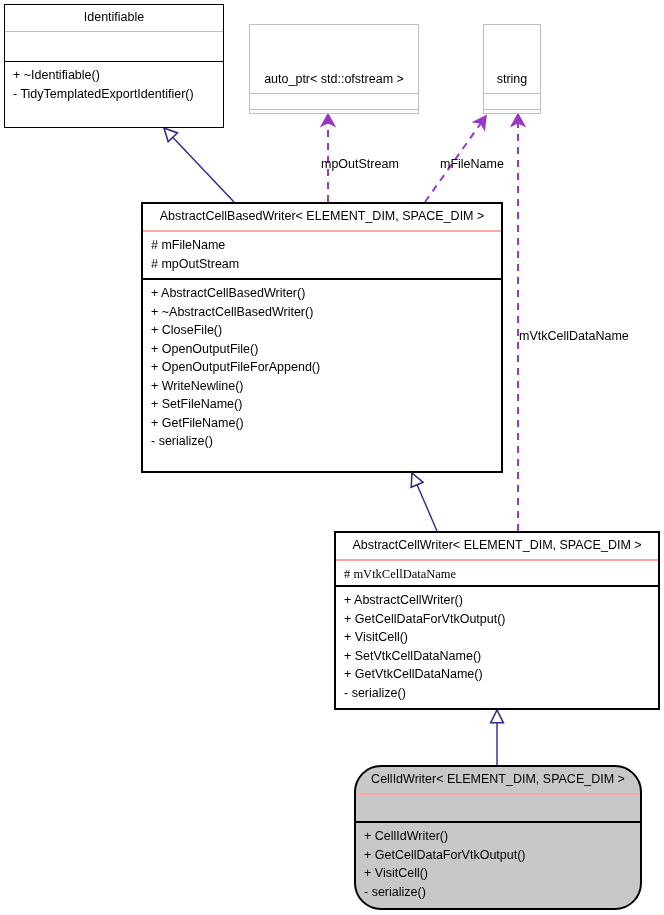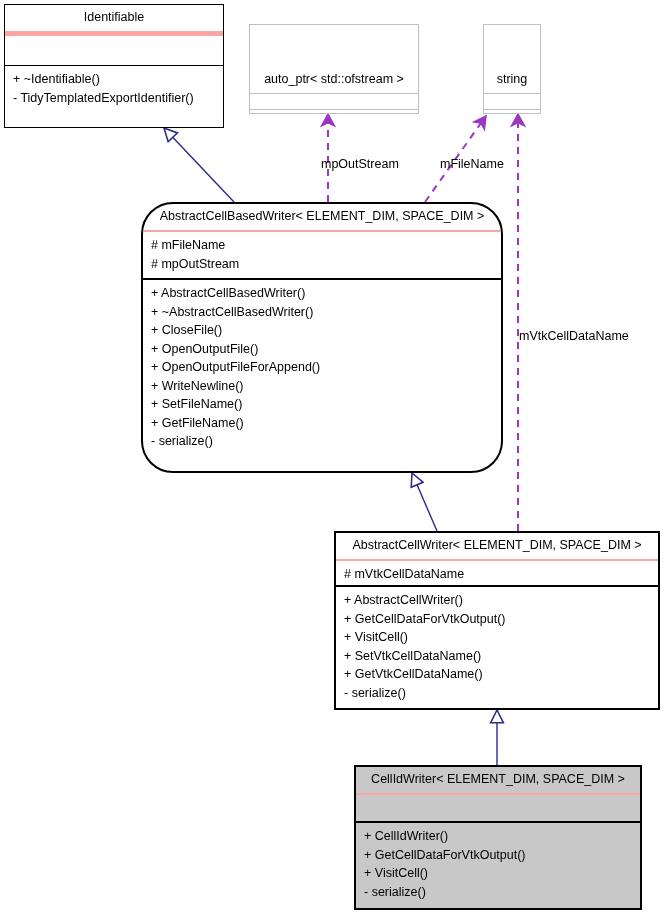--- a/index.html
+++ b/index.html
@@ -34,28 +34,29 @@
     background: #ffffff;
     border: 1px solid #000000;
     display: flex;
     flex-direction: column;
   }
   .uml-node.thin-border {
     border: 1px solid #bfbfbf;
   }
   .uml-node.filled {
     background: #c8c8c8;
+    border-radius: 27px;
   }
   .uml-title {
     box-sizing: border-box;
     text-align: center;
     font-size: 12.5px;
     color: #000000;
     padding: 5px 8px 6px 8px;
-    border-bottom: 5px solid #fca5a5;
+    border-bottom: 1px solid #fca5a5;
     white-space: nowrap;
     line-height: 15px;
   }
   .thin-border .uml-title {
     border-bottom: 1px solid #bfbfbf;
     margin-top: 42px;
   }
   .uml-attrs {
     box-sizing: border-box;
     border-bottom: 1px solid #000000;
@@ -130,42 +131,42 @@
     <div class="uml-attrs" style="height:26px;"></div>
     <div class="uml-ops"></div>
   </div>
 
   <div class="uml-node thin-border" style="left:483px; top:24px; width:58px; height:90px;">
     <div class="uml-title">string</div>
     <div class="uml-attrs" style="height:26px;"></div>
     <div class="uml-ops"></div>
   </div>
 
-  <div class="uml-node" style="left:141px; top:202px; width:362px; height:271px; border-width:2px;border-radius:32px;">
+  <div class="uml-node" style="left:141px; top:202px; width:362px; height:271px; border-width:2px;">
     <div class="uml-title" style="border-bottom-width:2px;">AbstractCellBasedWriter&lt; ELEMENT_DIM, SPACE_DIM &gt;</div>
     <div class="uml-attrs" style="border-bottom-width:2px;">
       <div class="uml-row"># mFileName</div>
       <div class="uml-row"># mpOutStream</div>
     </div>
     <div class="uml-ops">
       <div class="uml-row">+ AbstractCellBasedWriter()</div>
       <div class="uml-row">+ ~AbstractCellBasedWriter()</div>
       <div class="uml-row">+ CloseFile()</div>
       <div class="uml-row">+ OpenOutputFile()</div>
       <div class="uml-row">+ OpenOutputFileForAppend()</div>
       <div class="uml-row">+ WriteNewline()</div>
       <div class="uml-row">+ SetFileName()</div>
       <div class="uml-row">+ GetFileName()</div>
       <div class="uml-row">- serialize()</div>
     </div>
   </div>
 
   <div class="uml-node" style="left:334px; top:531px; width:326px; height:179px; border-width:2px;">
     <div class="uml-title" style="border-bottom-width:2px;">AbstractCellWriter&lt; ELEMENT_DIM, SPACE_DIM &gt;</div>
-    <div class="uml-attrs" style="border-bottom-width:2px;">
+    <div class="uml-attrs" style="border-bottom-width:2px;font-family:Liberation Serif, serif;">
       <div class="uml-row"># mVtkCellDataName</div>
     </div>
     <div class="uml-ops">
       <div class="uml-row">+ AbstractCellWriter()</div>
       <div class="uml-row">+ GetCellDataForVtkOutput()</div>
       <div class="uml-row">+ VisitCell()</div>
       <div class="uml-row">+ SetVtkCellDataName()</div>
       <div class="uml-row">+ GetVtkCellDataName()</div>
       <div class="uml-row">- serialize()</div>
     </div>

